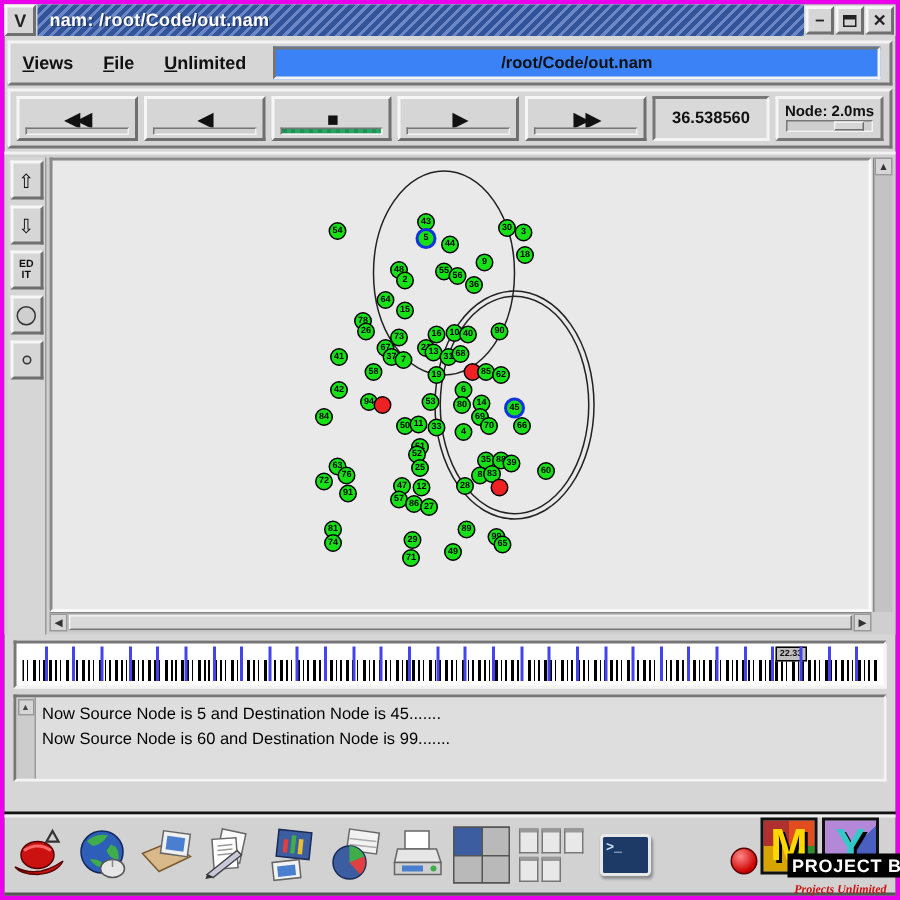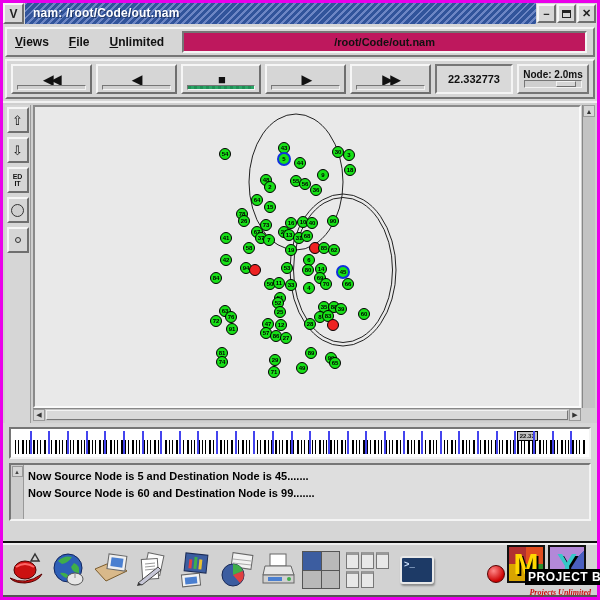--- a/index.html
+++ b/index.html
@@ -21,21 +21,21 @@
   .tb-title { flex:1; height:21px; margin:0 1px;
     background:repeating-linear-gradient(135deg,#6d86c4 0 2px,#31549b 2px 5px);
     color:#fff; font-size:12px; font-weight:bold; line-height:21px; padding-left:8px;
     text-shadow:1px 1px 0 #1d3466; letter-spacing:.2px; }
   .tb-btn { width:19px; height:19px; margin:1px 1px 0 0; font-size:11px; font-weight:bold; color:#222; }
   .tb-max-glyph { width:9px; height:8px; border:1px solid #222; border-top:3px solid #222; }
   
   .menubar { position:absolute; left:2px; top:24px; width:590px; height:30px; display:flex; align-items:center; padding:0 6px; }
   .menu-item { font-size:12px; font-weight:bold; color:#111; margin-right:16px; padding:2px 2px; cursor:pointer; }
   .menu-item::first-letter { text-decoration:underline; }
-  .path-field { flex:1; height:22px; font-size:11px; font-weight:bold; color:#111; text-align:center; line-height:18px; background:#be185d; }
+  .path-field { flex:1; height:22px; font-size:11px; font-weight:bold; color:#111; text-align:center; line-height:18px; background:#3b82f6; }
   
   .controlbar { position:absolute; left:2px; top:56px; width:590px; height:40px; display:flex; align-items:stretch; padding:3px 4px; gap:4px; }
   .pbtn { flex:1.05; position:relative; font-size:13px; color:#111; font-weight:bold; letter-spacing:-2px; }
   .pbtn .strip { position:absolute; left:4px; right:4px; bottom:2px; height:5px; border-top:1px solid #767676; border-left:1px solid #767676; border-bottom:1px solid #f2f2f2; border-right:1px solid #f2f2f2; background:#cfcfcf; }
   .pbtn .strip.green { background:repeating-linear-gradient(90deg,#1f8f55 0 3px,#2aa465 3px 6px); }
   .time-display { width:78px; font-size:11px; font-weight:bold; color:#111; display:flex; align-items:center; justify-content:center; background:#d9d9d9; }
   .step-box { width:72px; position:relative; font-size:10px; font-weight:bold; color:#111; text-align:center; padding-top:3px; }
   .step-slider { position:absolute; left:5px; right:5px; bottom:4px; height:8px; border-top:1px solid #767676; border-left:1px solid #767676; border-bottom:1px solid #f2f2f2; border-right:1px solid #f2f2f2; background:#cfcfcf; }
   .step-thumb { position:absolute; left:55%; top:0; width:20px; height:6px; background:#d6d6d6; border-top:1px solid #f2f2f2; border-left:1px solid #f2f2f2; border-bottom:1px solid #6f6f6f; border-right:1px solid #6f6f6f; }
   
@@ -62,21 +62,21 @@
   .timeline-inner { position:absolute; left:0; top:0; right:0; bottom:0; overflow:hidden; }
   .ticks { position:absolute; left:4px; right:4px; top:11px; bottom:3px;
     background:repeating-linear-gradient(90deg,#000 0 1px,#fff 1px 3px,#000 3px 4px,#fff 4px 7px,#000 7px 9px,#fff 9px 11px); }
   .blueline { position:absolute; top:2px; bottom:3px; width:2px; background:#4444ee; }
   .tmarker { position:absolute; top:2px; height:10px; padding:0 2px; background:#bfbfbf; border:1px solid #000; color:#111; font-size:6px; line-height:8px; font-weight:bold; }
   
   .console { position:absolute; left:6px; top:460px; width:582px; height:58px; background:#d6d6d6; display:flex; }
   .console-scroll { width:13px; background:#cccccc; border-right:1px solid #999; }
   .console-up { width:11px; height:11px; margin:1px auto; font-size:6px; color:#444; background:#d6d6d6; border:1px solid #999; display:flex; align-items:center; justify-content:center; }
   .console-text { flex:1; background:#dedede; padding:3px 4px; overflow:hidden; }
-  .console-line { font-size:11px; font-weight:bold; color:#000; line-height:17px; white-space:nowrap; }
+  .console-line { font-size:11px; font-weight:normal; color:#000; line-height:17px; white-space:nowrap; }
   
   .taskbar { position:absolute; left:0; top:540px; width:594px; height:54px; background:#d2d2d2; border-top:2px solid #efefef; border-bottom:2px solid #555; display:flex; align-items:center; padding:0 4px; }
   .tb-icon { width:40px; height:44px; margin-right:2px; position:relative; cursor:pointer; display:flex; align-items:center; justify-content:center; }
   .pager { width:38px; height:38px; display:grid; grid-template-columns:1fr 1fr; grid-template-rows:1fr 1fr; gap:1px; background:#555; border:1px solid #555; }
   .pager div { background:#b9b9b9; }
   .pager div.active { background:#3c5da0; }
   .winlist { width:46px; height:40px; display:grid; grid-template-columns:repeat(3,13px); grid-template-rows:17px 17px; gap:2px; align-content:center; }
   .winlist .w { background:#e8e8e8; border:1px solid #777; border-top:3px solid #999; }
   .terminal { width:34px; height:28px; background:#1d3a66; border:2px solid #e8e8e8; border-radius:3px; box-shadow:1px 2px 2px #00000055; color:#cfe3ff; font-size:9px; font-weight:bold; display:flex; align-items:flex-start; padding:2px; font-family:"Liberation Mono",monospace; }
   
@@ -127,21 +127,21 @@
           <span class="strip green"></span>
         </div>
     <div class="btn pbtn">
           <span>▶</span>
           <span class="strip"></span>
         </div>
     <div class="btn pbtn">
           <span>▶▶</span>
           <span class="strip"></span>
         </div>
-    <div class="time-display sunken">22.332773</div>
+    <div class="time-display sunken">36.538560</div>
     <div class="step-box raised">
       <span>Node: 2.0ms</span>
       <div class="step-slider">
             <div class="step-thumb"></div>
           </div>
     </div>
   </div>
 
   <div class="mainarea">
     <div class="sidebar">

